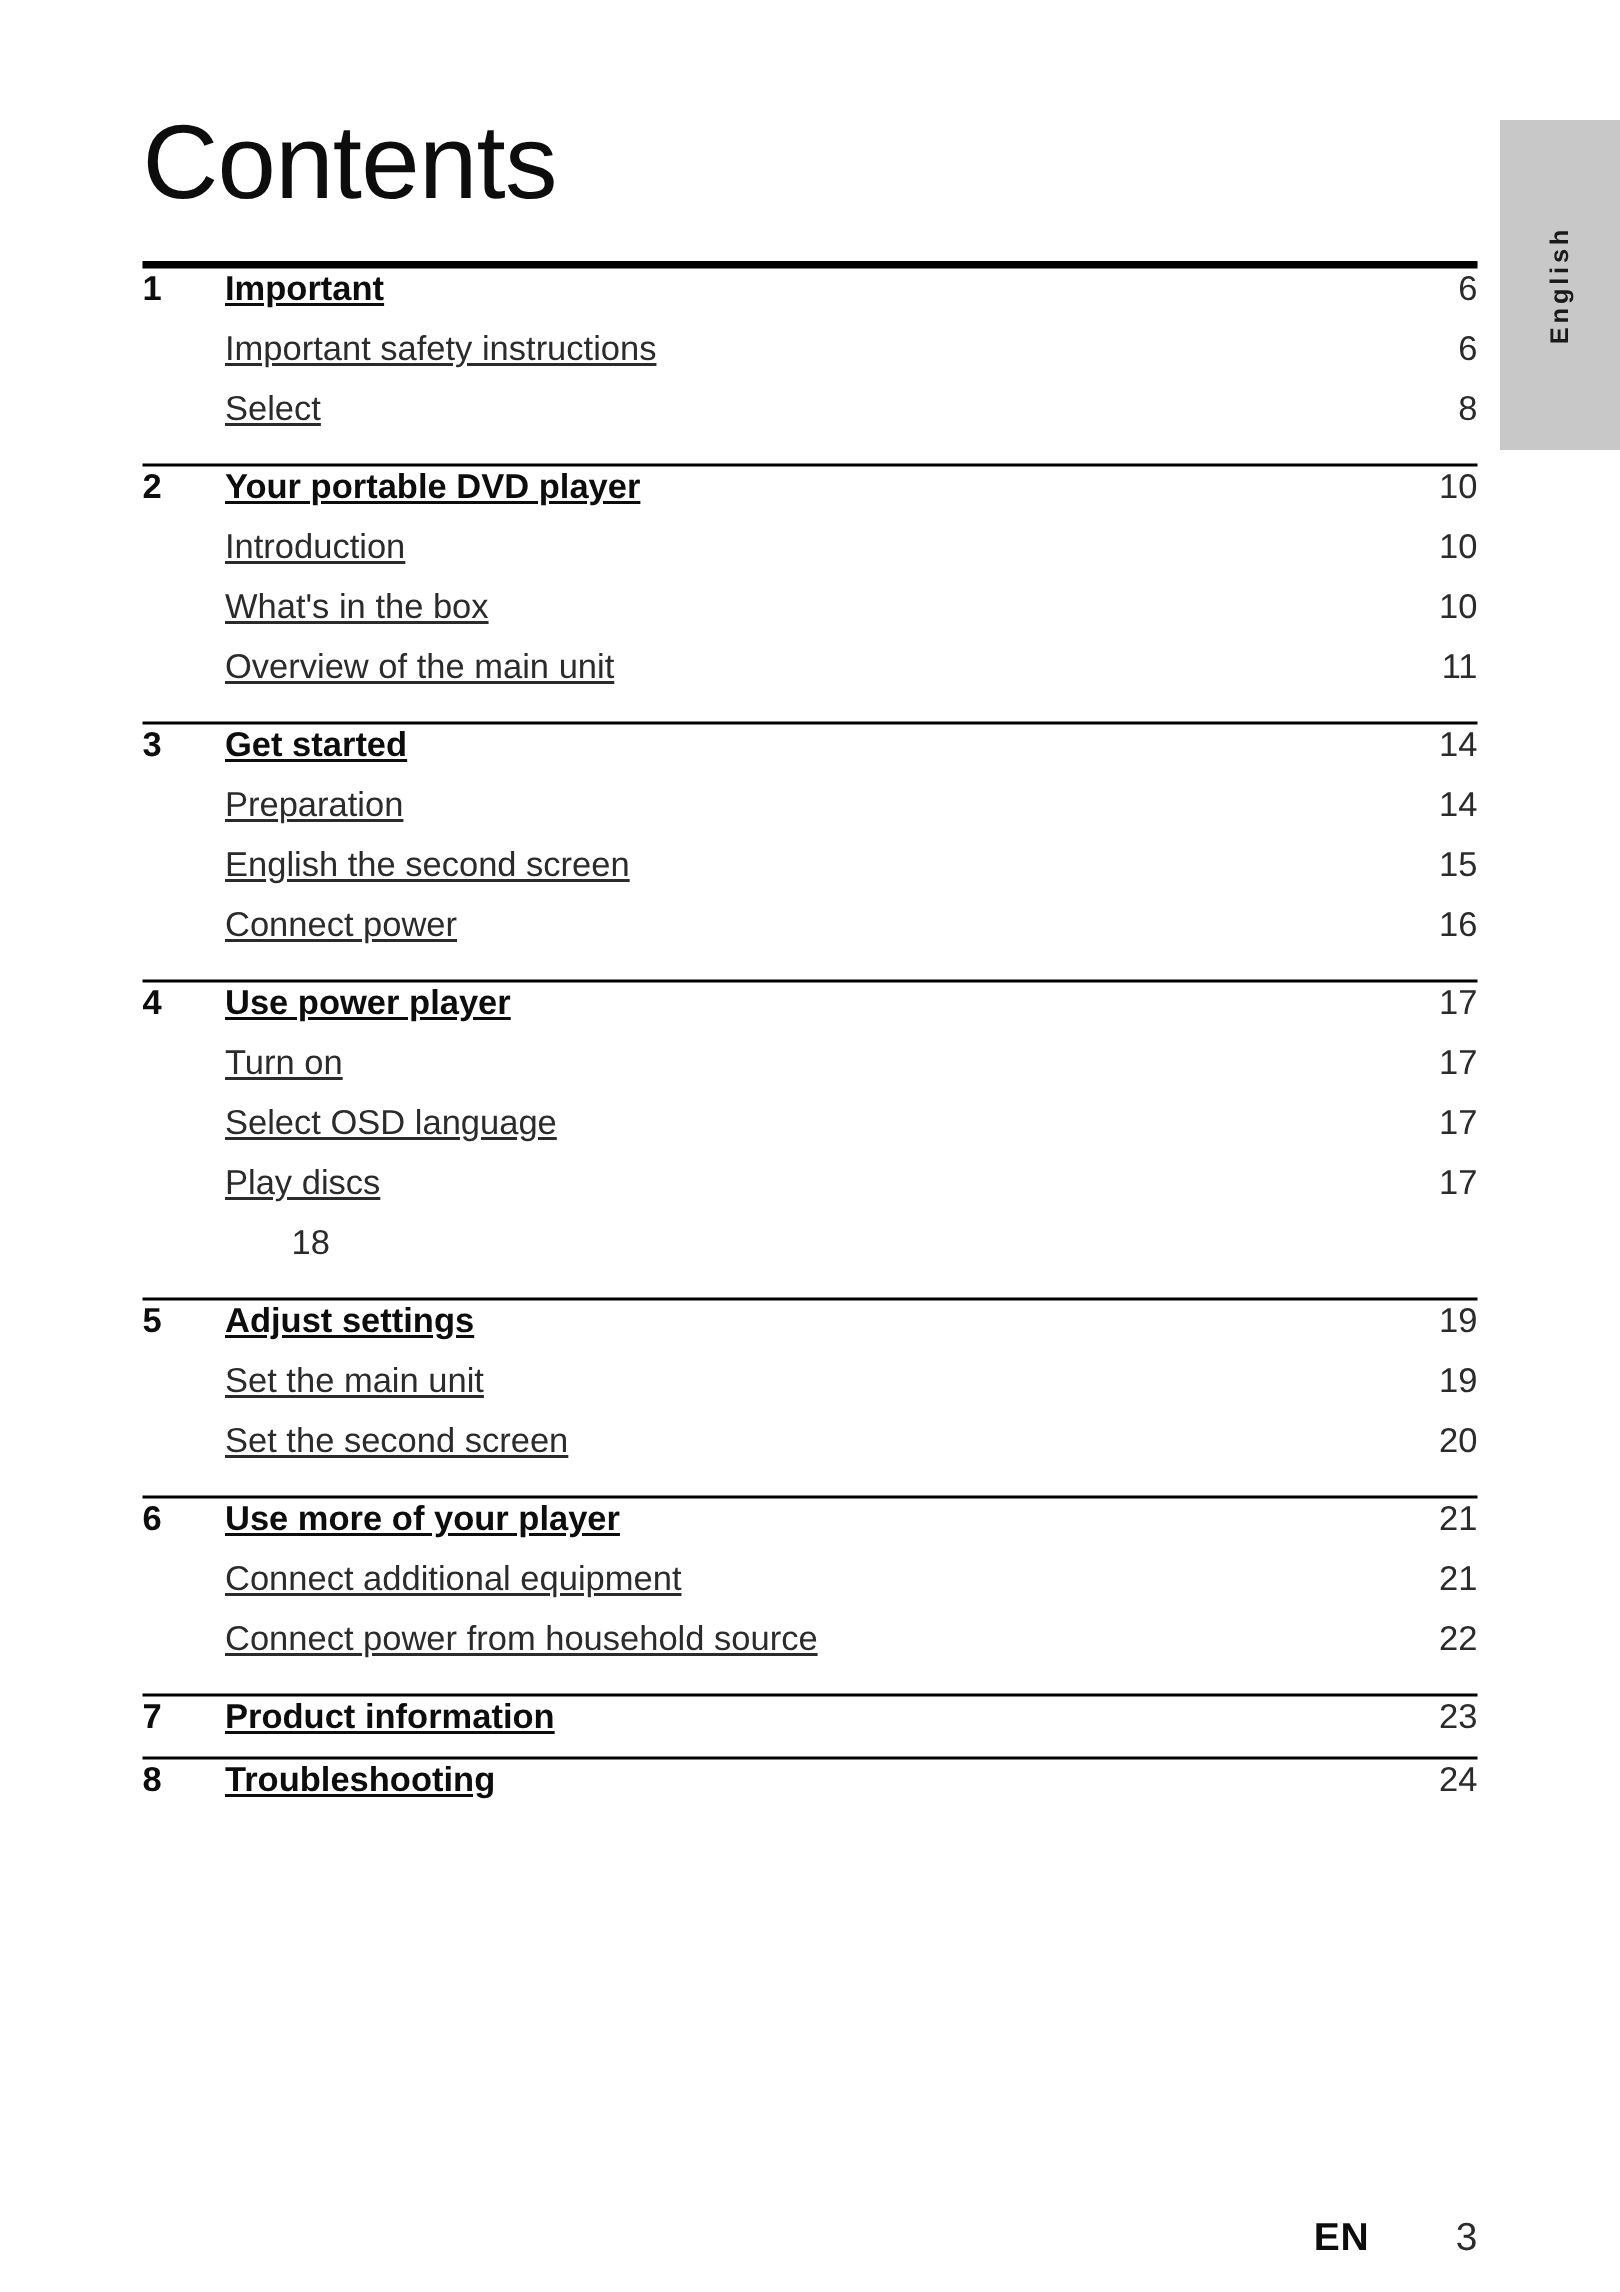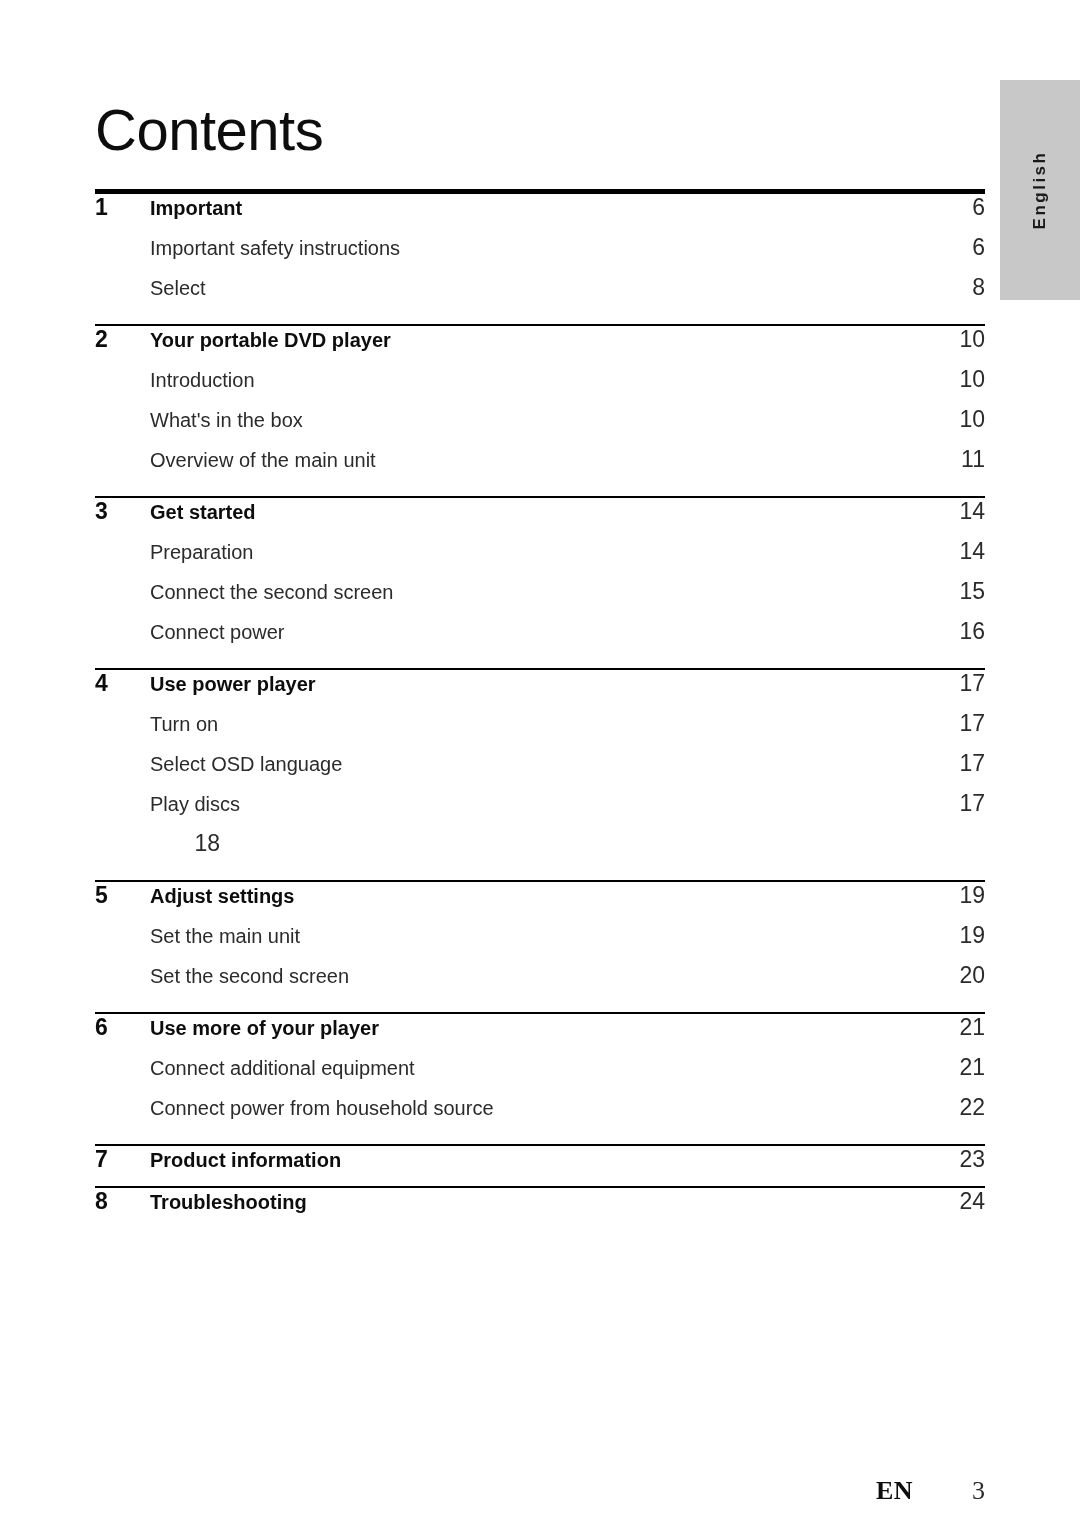--- a/index.html
+++ b/index.html
@@ -39,25 +39,25 @@
 
   
   .page {
     position: absolute;
     left: 95px;
     top: 0;
     width: 890px;
   }
 
   .page-title {
-    font-size: 58px;
+    font-size: 70px;
     font-weight: normal;
     letter-spacing: -0.5px;
     margin: 0;
-    padding-top: 100px;
+    padding-top: 72px;
     line-height: 1.05;
     color: #0d0d0d;
   }
 
   .rule-thick {
     height: 5px;
     background: #000000;
     margin-top: 28px;
   }
   .rule-thin {
@@ -79,23 +79,24 @@
 
   .col-num {
     width: 55px;
     flex: 0 0 55px;
     font-size: 23px;
     font-weight: bold;
     color: #0d0d0d;
   }
   .col-label {
     flex: 1 1 auto;
-    font-size: 20px;
+    font-size: 23px;
     color: #1a1a1a;
     white-space: nowrap;
+    text-decoration: underline;
   }
   .toc-row.chapter .col-label {
     font-weight: bold;
     color: #0d0d0d;
   }
   .toc-row.sub .col-label {
     font-weight: normal;
     color: #2b2b2b;
   }
   .col-page {
@@ -114,21 +115,20 @@
 
   
   .footer {
     position: absolute;
     left: 0;
     top: 1476px;
     width: 985px;
     display: flex;
     justify-content: flex-end;
     align-items: baseline;
-    font-family: Liberation Serif, serif;
   }
   .footer-en {
     font-size: 26px;
     font-weight: bold;
     color: #0d0d0d;
     letter-spacing: 0.5px;
   }
   .footer-page {
     font-size: 26px;
     font-weight: normal;
@@ -200,21 +200,21 @@
           <span class="col-label">Get started</span>
           <span class="col-page">14</span>
         </div>
         <div class="toc-row sub">
           <span class="col-num"></span>
           <span class="col-label">Preparation</span>
           <span class="col-page">14</span>
         </div>
         <div class="toc-row sub">
           <span class="col-num"></span>
-          <span class="col-label">Connect the second screen</span>
+          <span class="col-label">English the second screen</span>
           <span class="col-page">15</span>
         </div>
         <div class="toc-row sub">
           <span class="col-num"></span>
           <span class="col-label">Connect power</span>
           <span class="col-page">16</span>
         </div>
         <div class="section-gap"></div>
       </div>
       <div class="toc-section">

